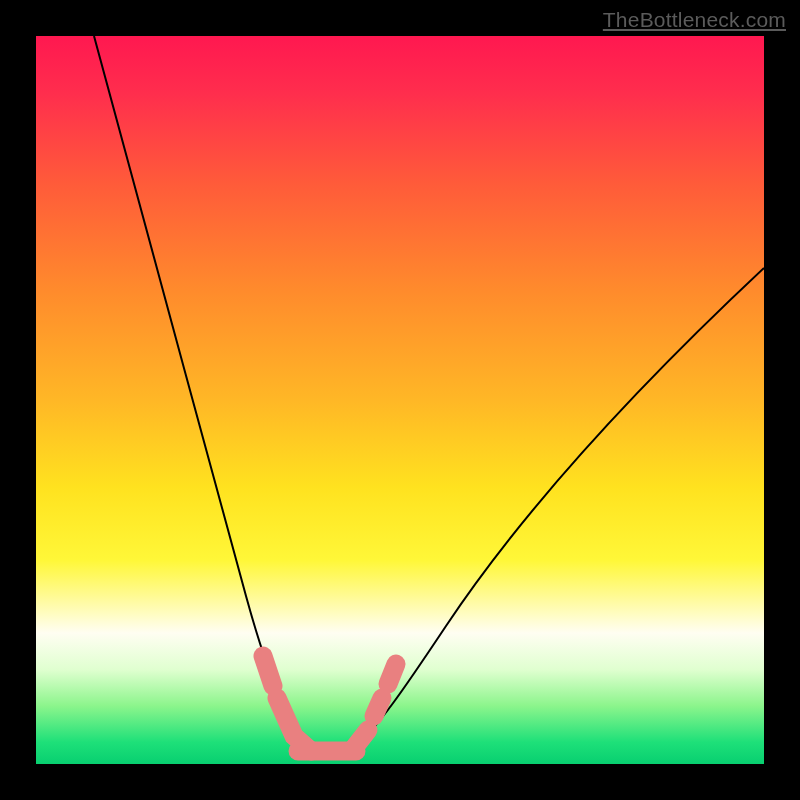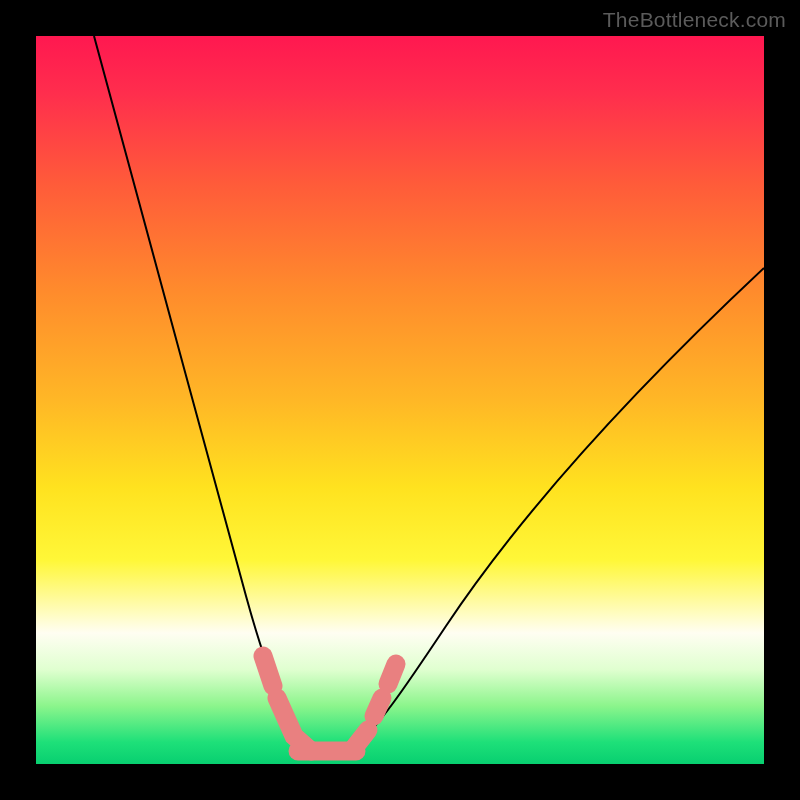--- a/index.html
+++ b/index.html
@@ -33,20 +33,21 @@
   }
   .watermark {
     position: absolute;
     top: 8px;
     right: 14px;
     font-family: Arial, Helvetica, sans-serif;
     font-size: 21px;
     color: #5b5b5b;
     letter-spacing: 0.2px;
     z-index: 10;
+    text-decoration: underline;
   }
   svg.curves {
     position: absolute;
     left: 0;
     top: 0;
     width: 728px;
     height: 728px;
     overflow: visible;
   }
   .curve {

